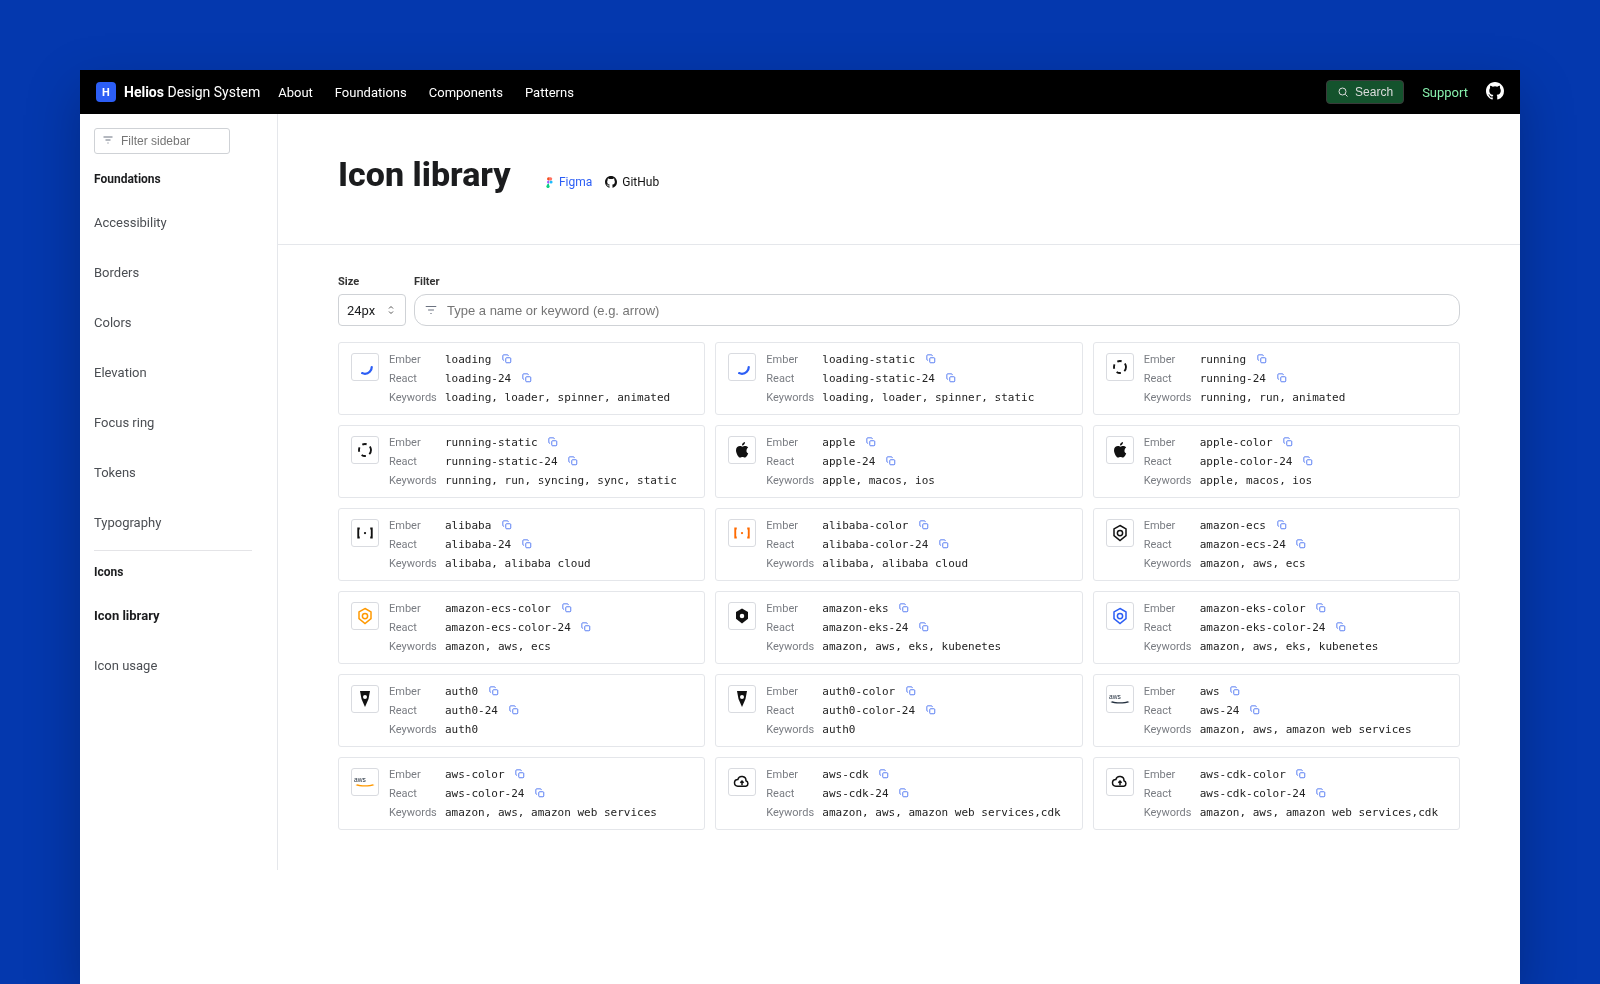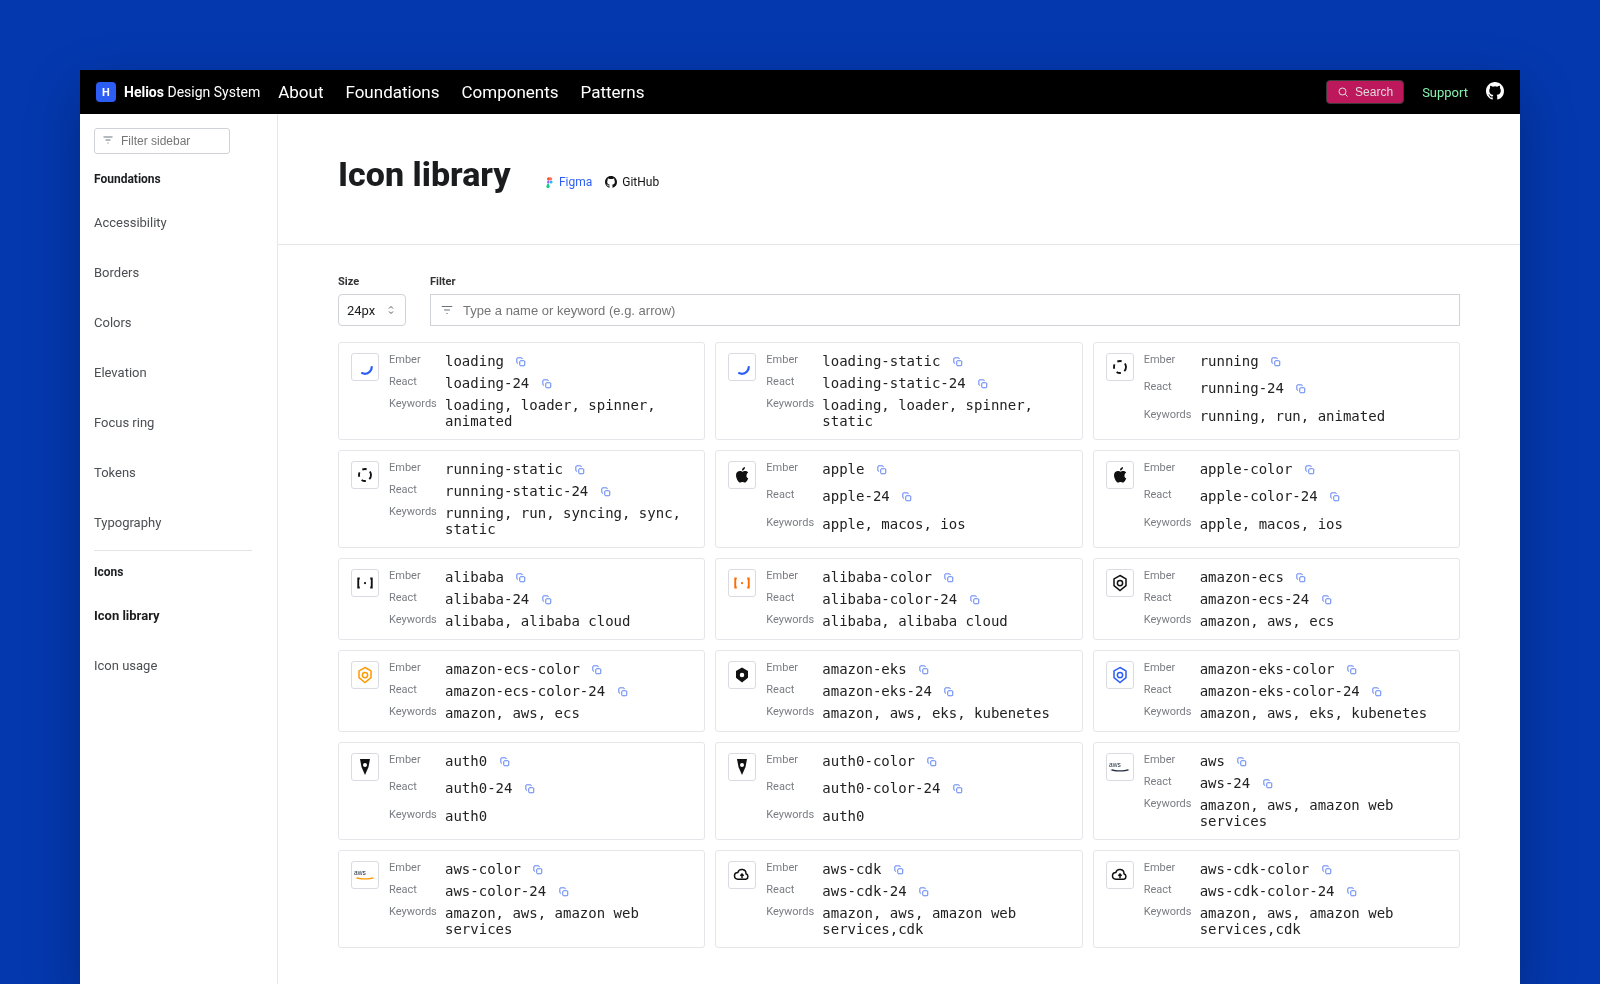--- a/index.html
+++ b/index.html
@@ -26,24 +26,24 @@
   height: 44px;
 }
 .brand { display: flex; align-items: center; gap: 8px; font-size: 14px; padding-right: 18px; }
 .brand .logo {
   width: 20px; height: 20px; border-radius: 4px; background: #2c5ef5;
   display: inline-flex; align-items: center; justify-content: center; font-weight: 700;
   font-size: 11px; color: #fff;
 }
 .brand-strong { font-weight: 700; }
 .nav { display: flex; gap: 22px; }
-.nav a { color: #fff; text-decoration: none; font-size: 17px; }
+.nav a { color: #fff; text-decoration: none; font-size: 13px; }
 .topbar-right { margin-left: auto; display: flex; align-items: center; gap: 18px; }
 .search-btn {
-  background: #be185d; border: 1px solid #3a3a3a; color: #ddd; border-radius: 4px;
+  background: #14532d; border: 1px solid #3a3a3a; color: #ddd; border-radius: 4px;
   padding: 4px 10px; display: inline-flex; align-items: center; gap: 6px; font-size: 12px;
 }
 .support-link { color: #86efac; text-decoration: none; font-size: 13px; }
 .gh-icon { width: 18px; height: 18px; color: #fff; }
 
 .body { display: flex; }
 .sidebar {
   width: 198px; border-right: 1px solid #e5e7eb; padding: 14px 10px 30px 14px;
 }
 .sidebar input.filter {
@@ -57,46 +57,46 @@
 .sidebar .slink.active { font-weight: 700; color: #1b1c1e; }
 .sidebar hr { border: none; border-top: 1px solid #e4e4e7; margin: 14px 0; width: 158px; }
 
 .main { flex: 1; }
 .page-head { padding: 40px 60px 50px; border-bottom: 1px solid #e5e7eb; }
 .page-title { font-size: 34px; font-weight: 800; display: inline-block; margin-right: 20px; }
 .ext-link { font-size: 12px; color: #2c5ef5; text-decoration: none; margin-left: 10px; }
 .ext-link.gh { color: #111; }
 .ext-link svg, .ext-link .fi { vertical-align: -2px; margin-right: 2px; }
 
-.controls { display: flex; gap: 24px; padding: 30px 60px 16px; align-items: flex-start; }
+.controls { display: flex; gap: 8px; padding: 30px 60px 16px; align-items: flex-start; }
 .ctrl-label { font-size: 11px; font-weight: 700; margin-bottom: 6px; color: #333; }
 .size-select {
   width: 68px; height: 32px; border: 1px solid #cfd2d6; border-radius: 4px;
   padding: 0 8px; display: flex; align-items: center; justify-content: space-between; font-size: 13px;
 }
 .chev { width: 12px; height: 12px; color: #555; }
 .filter-input-wrap { flex: 1; position: relative; }
 .filter-input {
-  width: 100%; height: 32px; border: 1px solid #cfd2d6; border-radius: 0;
+  width: 100%; height: 32px; border: 1px solid #cfd2d6; border-radius: 12px;
   padding: 1px 10px 0 32px; font-size: 13px; color: #a16207;
 }
 .filter-input-wrap .flticon { position: absolute; left: 10px; top: 9px; color: #6b7280; }
 
 .grid { padding: 0 60px 40px; display: grid; grid-template-columns: repeat(3, 1fr); gap: 10px; }
 .card {
   border: 1px solid #e4e6ea; border-radius: 3px; padding: 10px 12px; display: flex; gap: 10px;
 }
 .thumb {
   width: 28px; height: 28px; border: 1px solid #d9dbe0; border-radius: 3px;
   display: flex; align-items: center; justify-content: center; flex-shrink: 0;
   background: #fff;
 }
 .rows { flex: 1; display: grid; grid-template-columns: 56px 1fr; row-gap: 6px; font-size: 11px; }
 .row-label { color: #7a7d83; }
-.mono { font-family: ui-monospace, Menlo, Monaco, Consolas, monospace; font-size: 14px; color: #222; }
+.mono { font-family: ui-monospace, Menlo, Monaco, Consolas, monospace; font-size: 11px; color: #222; }
 .copy { color: #3c67f1; margin-left: 4px; }
 .copy svg { width: 10px; height: 10px; vertical-align: -1px; }
 
 svg { display: inline-block; }
 </style>
 </head>
 <body>
 
 <div class="frame">
 

